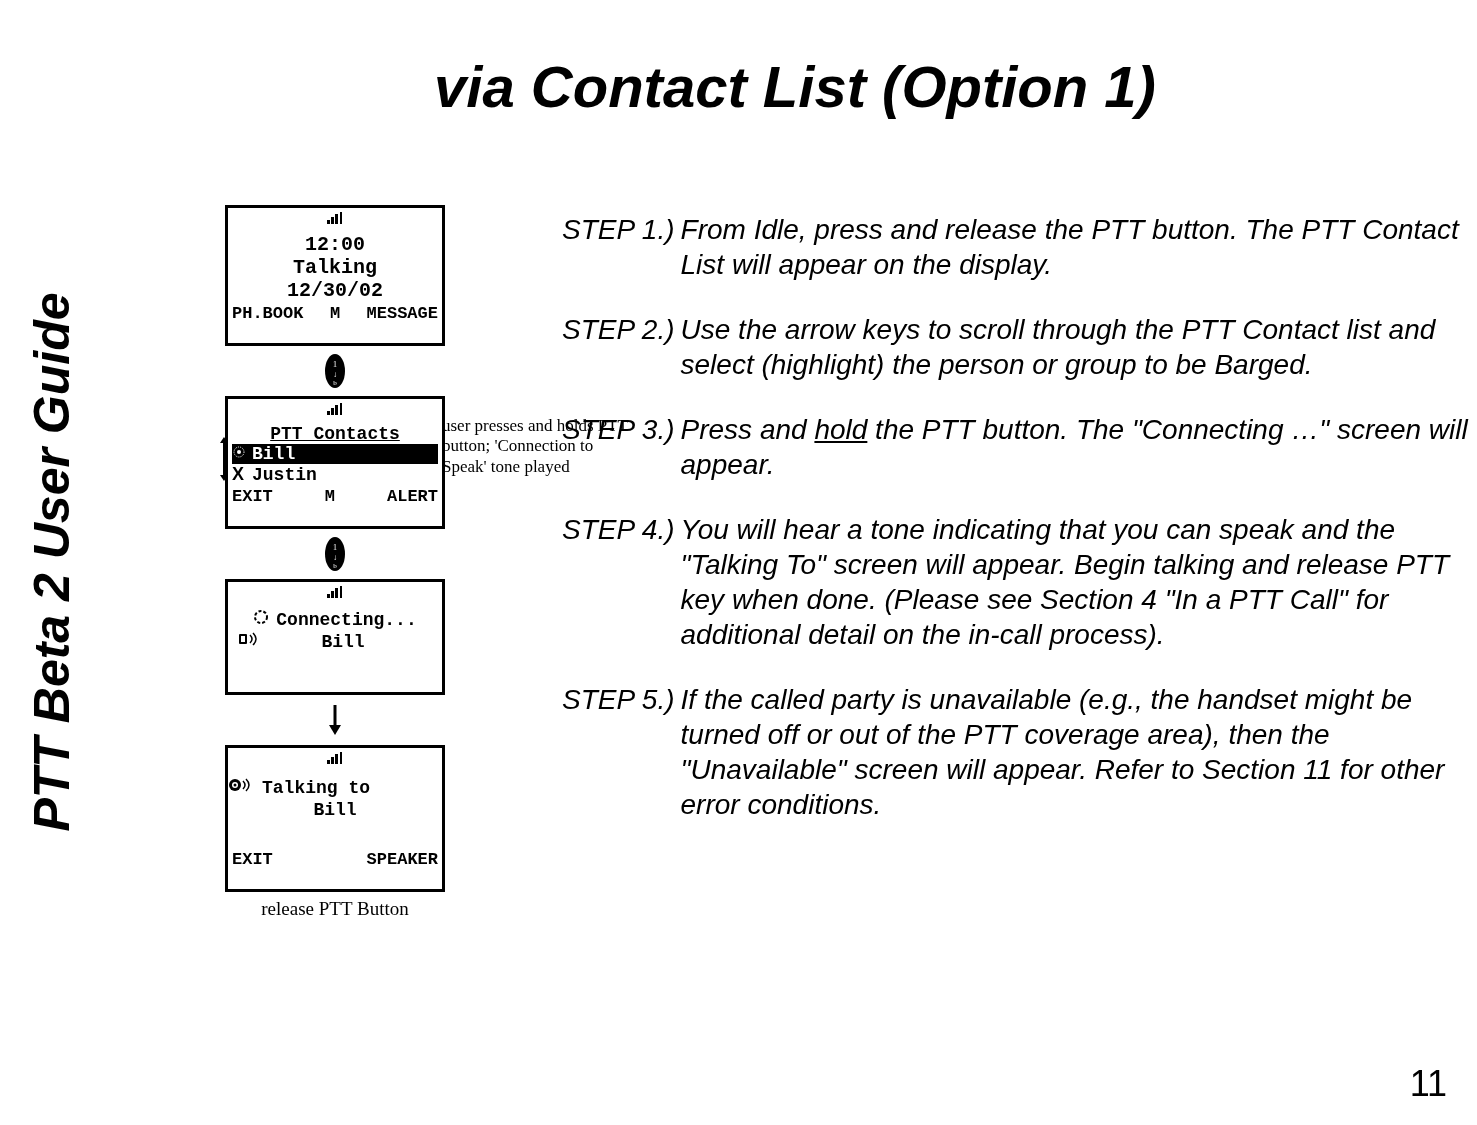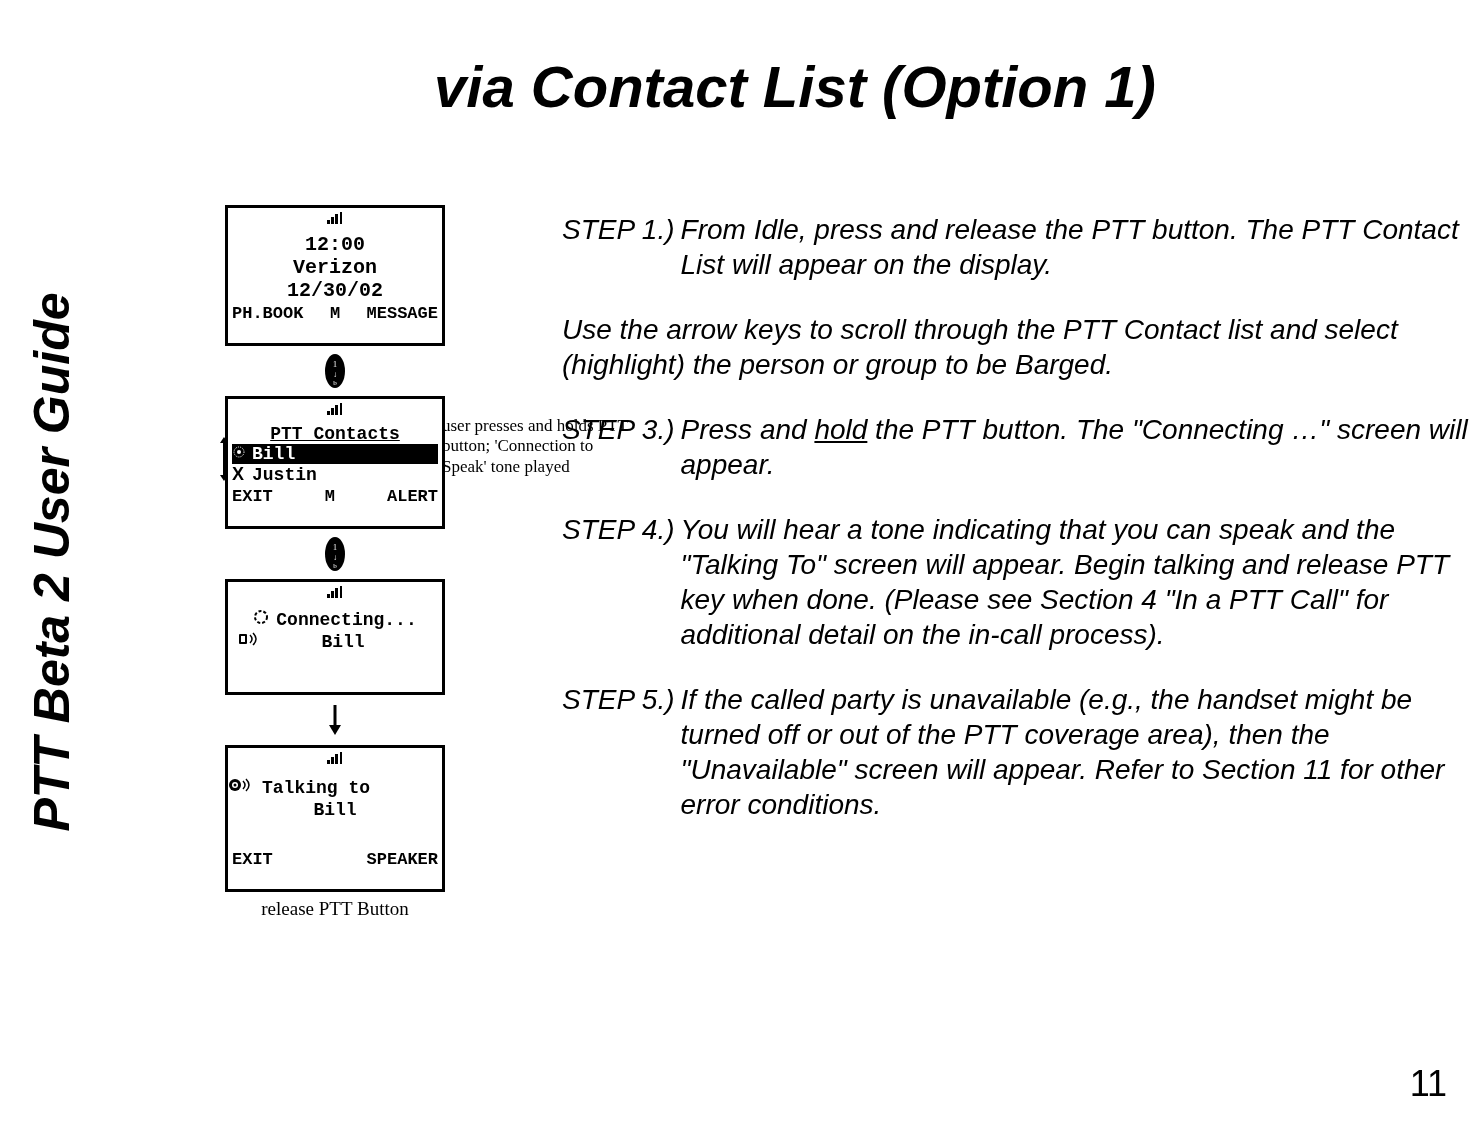--- a/index.html
+++ b/index.html
@@ -132,21 +132,21 @@
   <div class="phone-screen idle-screen">
     <span class="signal-icon">
       <svg width="20" height="12">
           <rect x="2" y="8" width="3" height="4" fill="#000"></rect>
           <rect x="6" y="5" width="3" height="7" fill="#000"></rect>
           <rect x="10" y="2" width="3" height="10" fill="#000"></rect>
           <rect x="15" y="0" width="2" height="12" fill="#000"></rect>
         </svg>
     </span>
     <div class="time">12:00</div>
-    <div class="carrier">Verizon</div>
+    <div class="carrier">Talking</div>
     <div class="date">12/30/02</div>
     <div class="softkey-row">
       <span>PH.BOOK</span>
       <span>M</span>
       <span>MESSAGE</span>
     </div>
   </div>
 
   <span class="arrow-icon">
     <svg width="20" height="34">
@@ -276,20 +276,21 @@
 </div>
 
 <div class="side-note">user presses and holds  PTT button; 'Connection to Speak' tone played</div>
 
 <div class="steps">
   <div class="step">
     <span class="step-label">STEP 1.)</span>
     <span class="step-body">From Idle, press and release the PTT button.  The PTT Contact List will appear on the display.</span>
   </div>
   <div class="step">
+    <span class="step-label">STEP 2.)</span>
     <span class="step-body">Use the arrow keys to scroll through the PTT Contact list and select (highlight) the person or group to be Barged.</span>
   </div>
   <div class="step">
     <span class="step-label">STEP 3.)</span>
     <span class="step-body"><span>Press and </span><span class="underline">hold</span><span> the PTT button.  The "Connecting …" screen will appear.</span></span>
   </div>
   <div class="step">
     <span class="step-label">STEP 4.)</span>
     <span class="step-body">You will hear a tone indicating that you can speak and the "Talking To" screen will appear.   Begin talking and release PTT key when done.  (Please see Section 4 "In a PTT Call" for additional detail on the in-call process).</span>
   </div>

